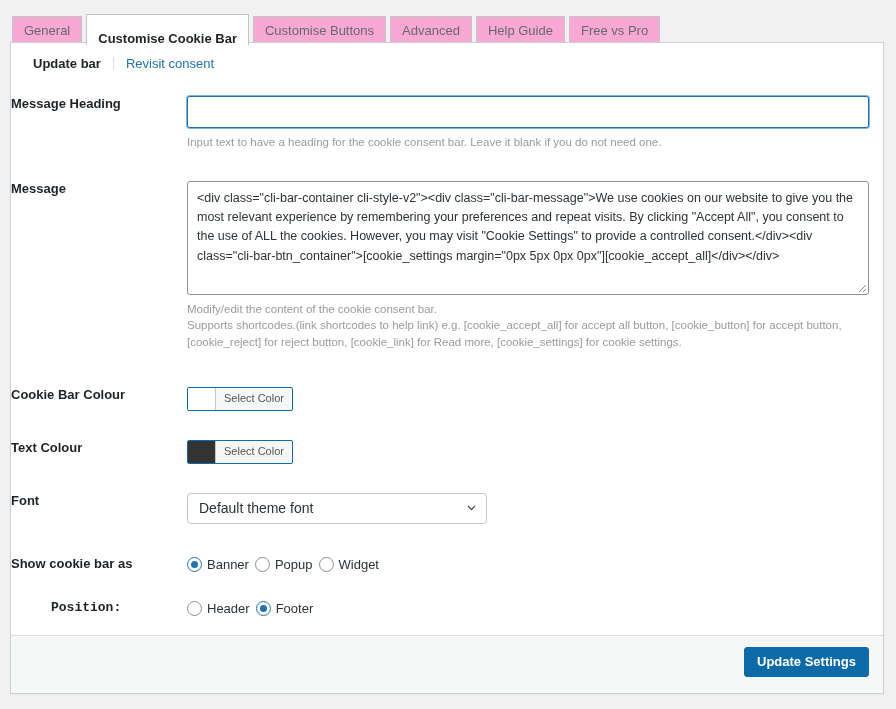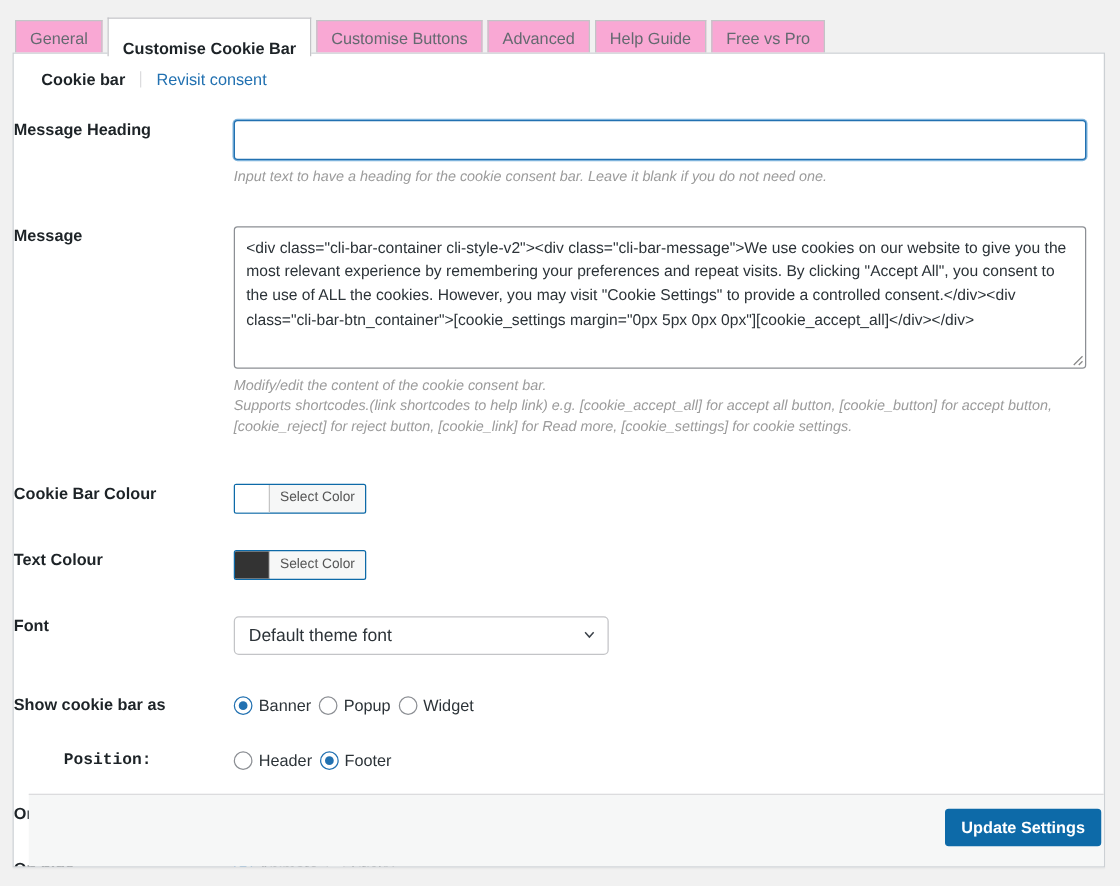--- a/index.html
+++ b/index.html
@@ -143,21 +143,20 @@
     display: block;
   }
   .resize-grip {
     position: absolute;
     right: 2px; bottom: 2px;
     width: 13px; height: 13px;
     pointer-events: none;
   }
   .help {
     margin-top: 6px;
-    font-style: italic;
     font-size: 11.5px;
     line-height: 1.45;
     color: #9b9b9b;
   }
   .help.wide { width: 690px; }
 
   
   .color-btn {
     display: inline-flex;
     align-items: stretch;
@@ -239,21 +238,21 @@
     left: 3px; top: 3px;
     width: 7px; height: 7px;
     border-radius: 50%;
     background: #2271b1;
   }
   .radio-label { line-height: 1; }
 
   
   .panel-footer {
     position: absolute;
-    left: 12px; bottom: 0;
+    left: 0; bottom: 0;
     width: 872px;
     height: 58px;
     background: #f6f7f7;
     border-top: 1px solid #dcdcde;
   }
   .submit-btn {
     position: absolute;
     right: 14px;
     top: 11px;
     height: 30px;
@@ -289,21 +288,21 @@
       <span>Help Guide</span>
     </div>
   <div class="tab">
       <span>Free vs Pro</span>
     </div>
 </div>
 
 <div class="panel">
 
   <div class="subnav">
-    <div class="subnav-item">Cookie bar</div>
+    <div class="subnav-item">Update bar</div>
     <div class="subnav-item link">Revisit consent</div>
   </div>
 
   <div class="form-table">
 
     <div class="row r-heading">
       <div class="label-cell">Message Heading</div>
       <div class="field-cell">
         <input class="text-input" type="text" autofocus="" placeholder="" style="">
         <div class="help">Input text to have a heading for the cookie consent bar. Leave it blank if you do not need one.</div>

